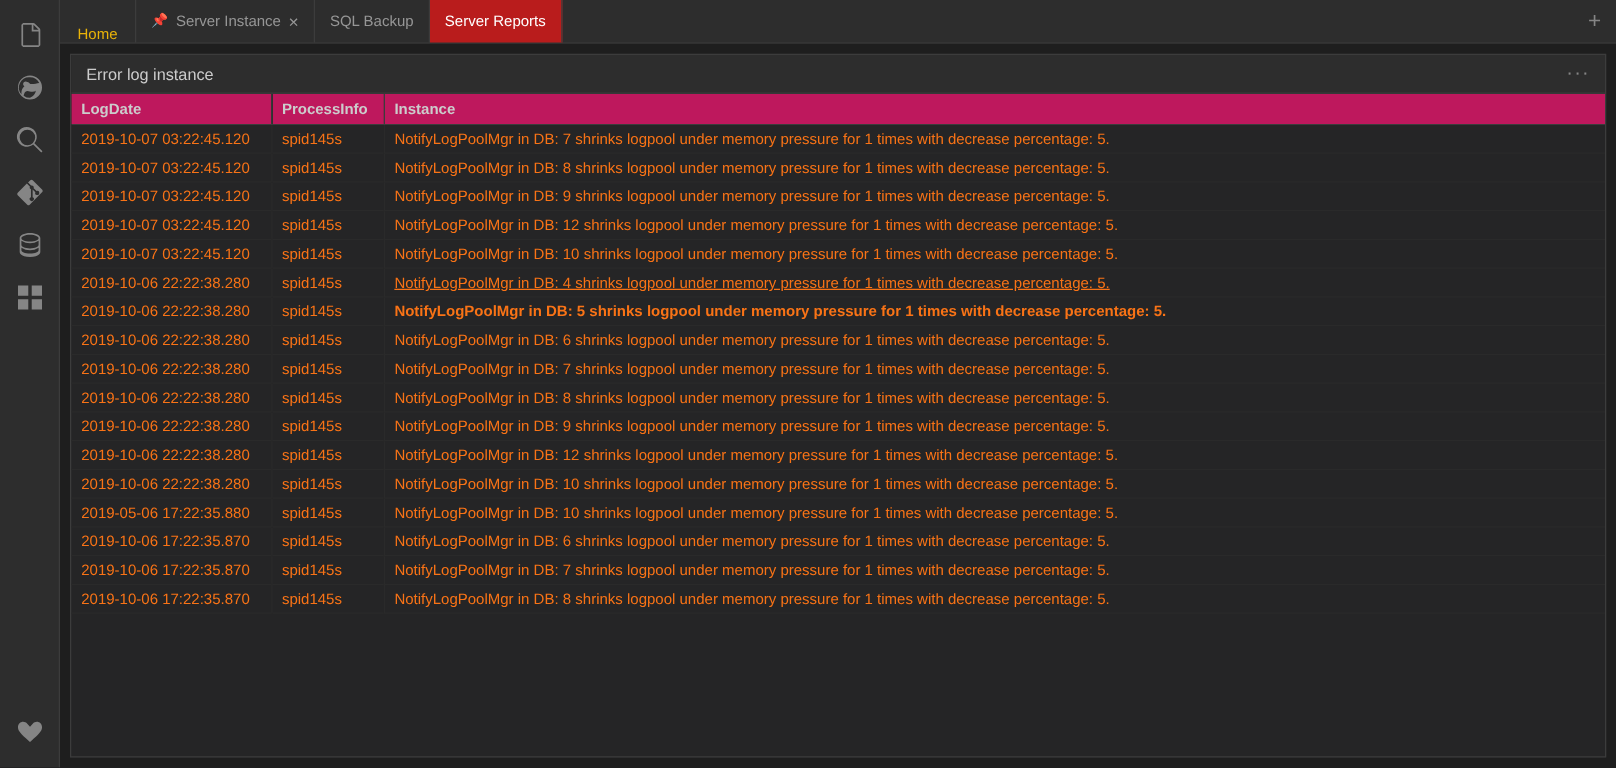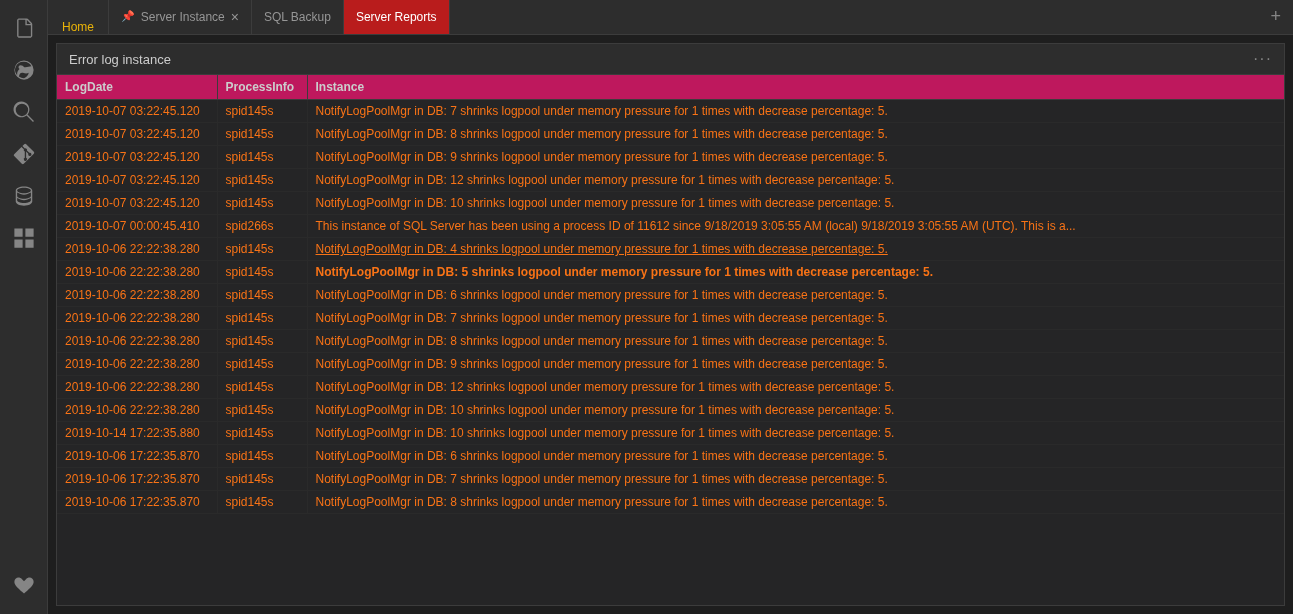--- a/index.html
+++ b/index.html
@@ -274,25 +274,20 @@
                 <td class="col-date">2019-10-07 03:22:45.120</td>
                 <td class="col-proc">spid145s</td>
                 <td class="col-text" style="max-width: 750px; overflow: hidden; text-overflow: ellipsis; white-space: nowrap;">NotifyLogPoolMgr in DB: 12 shrinks logpool under memory pressure for 1 times with decrease percentage: 5.</td>
               </tr>
               <tr>
                 <td class="col-date">2019-10-07 03:22:45.120</td>
                 <td class="col-proc">spid145s</td>
                 <td class="col-text" style="max-width: 750px; overflow: hidden; text-overflow: ellipsis; white-space: nowrap;">NotifyLogPoolMgr in DB: 10 shrinks logpool under memory pressure for 1 times with decrease percentage: 5.</td>
               </tr>
               <tr>
-                <td class="col-date">2019-10-07 00:00:45.410</td>
-                <td class="col-proc">spid266s</td>
-                <td class="col-text" style="max-width: 750px; overflow: hidden; text-overflow: ellipsis; white-space: nowrap;">This instance of SQL Server has been using a process ID of 11612 since 9/18/2019 3:05:55 AM (local) 9/18/2019 3:05:55 AM (UTC). This is a...</td>
-              </tr>
-              <tr>
                 <td class="col-date">2019-10-06 22:22:38.280</td>
                 <td class="col-proc">spid145s</td>
                 <td class="col-text" style="max-width: 750px; overflow: hidden; text-overflow: ellipsis; white-space: nowrap; text-decoration: underline;">NotifyLogPoolMgr in DB: 4 shrinks logpool under memory pressure for 1 times with decrease percentage: 5.</td>
               </tr>
               <tr>
                 <td class="col-date">2019-10-06 22:22:38.280</td>
                 <td class="col-proc">spid145s</td>
                 <td class="col-text" style="max-width: 750px; overflow: hidden; text-overflow: ellipsis; white-space: nowrap; font-weight: bold;">NotifyLogPoolMgr in DB: 5 shrinks logpool under memory pressure for 1 times with decrease percentage: 5.</td>
               </tr>
               <tr>
@@ -319,21 +314,21 @@
                 <td class="col-date">2019-10-06 22:22:38.280</td>
                 <td class="col-proc">spid145s</td>
                 <td class="col-text" style="max-width: 750px; overflow: hidden; text-overflow: ellipsis; white-space: nowrap;">NotifyLogPoolMgr in DB: 12 shrinks logpool under memory pressure for 1 times with decrease percentage: 5.</td>
               </tr>
               <tr>
                 <td class="col-date">2019-10-06 22:22:38.280</td>
                 <td class="col-proc">spid145s</td>
                 <td class="col-text" style="max-width: 750px; overflow: hidden; text-overflow: ellipsis; white-space: nowrap;">NotifyLogPoolMgr in DB: 10 shrinks logpool under memory pressure for 1 times with decrease percentage: 5.</td>
               </tr>
               <tr>
-                <td class="col-date">2019-10-14 17:22:35.880</td>
+                <td class="col-date">2019-05-06 17:22:35.880</td>
                 <td class="col-proc">spid145s</td>
                 <td class="col-text" style="max-width: 750px; overflow: hidden; text-overflow: ellipsis; white-space: nowrap;">NotifyLogPoolMgr in DB: 10 shrinks logpool under memory pressure for 1 times with decrease percentage: 5.</td>
               </tr>
               <tr>
                 <td class="col-date">2019-10-06 17:22:35.870</td>
                 <td class="col-proc">spid145s</td>
                 <td class="col-text" style="max-width: 750px; overflow: hidden; text-overflow: ellipsis; white-space: nowrap;">NotifyLogPoolMgr in DB: 6 shrinks logpool under memory pressure for 1 times with decrease percentage: 5.</td>
               </tr>
               <tr>
                 <td class="col-date">2019-10-06 17:22:35.870</td>

